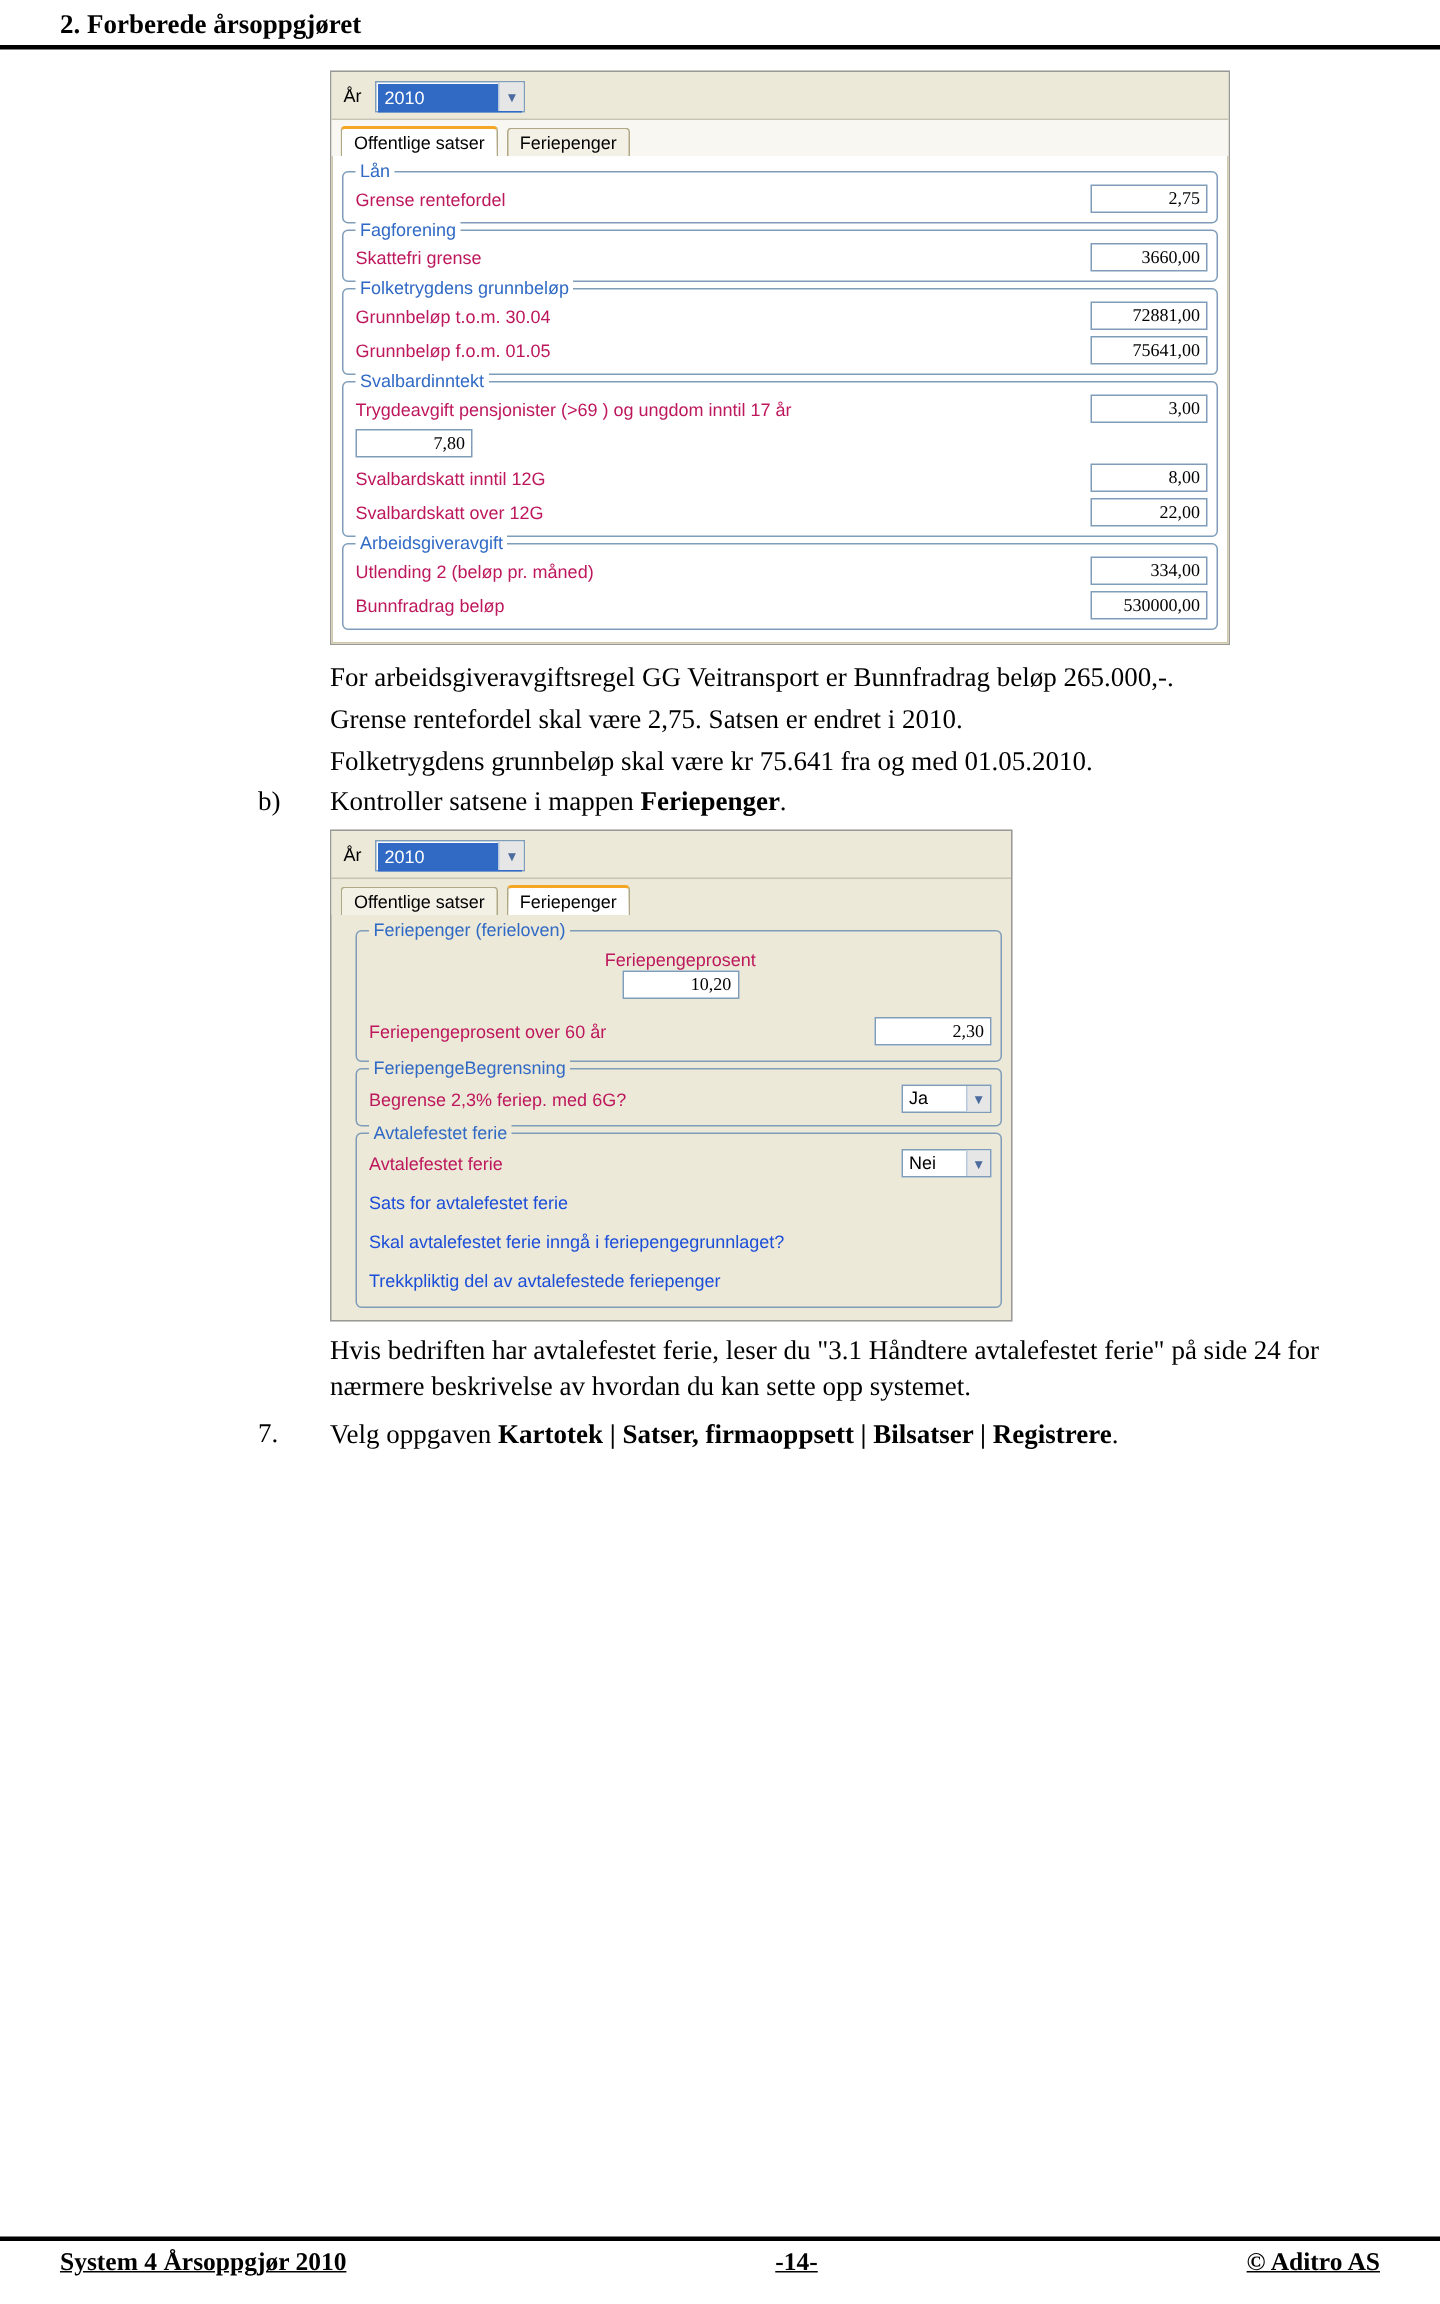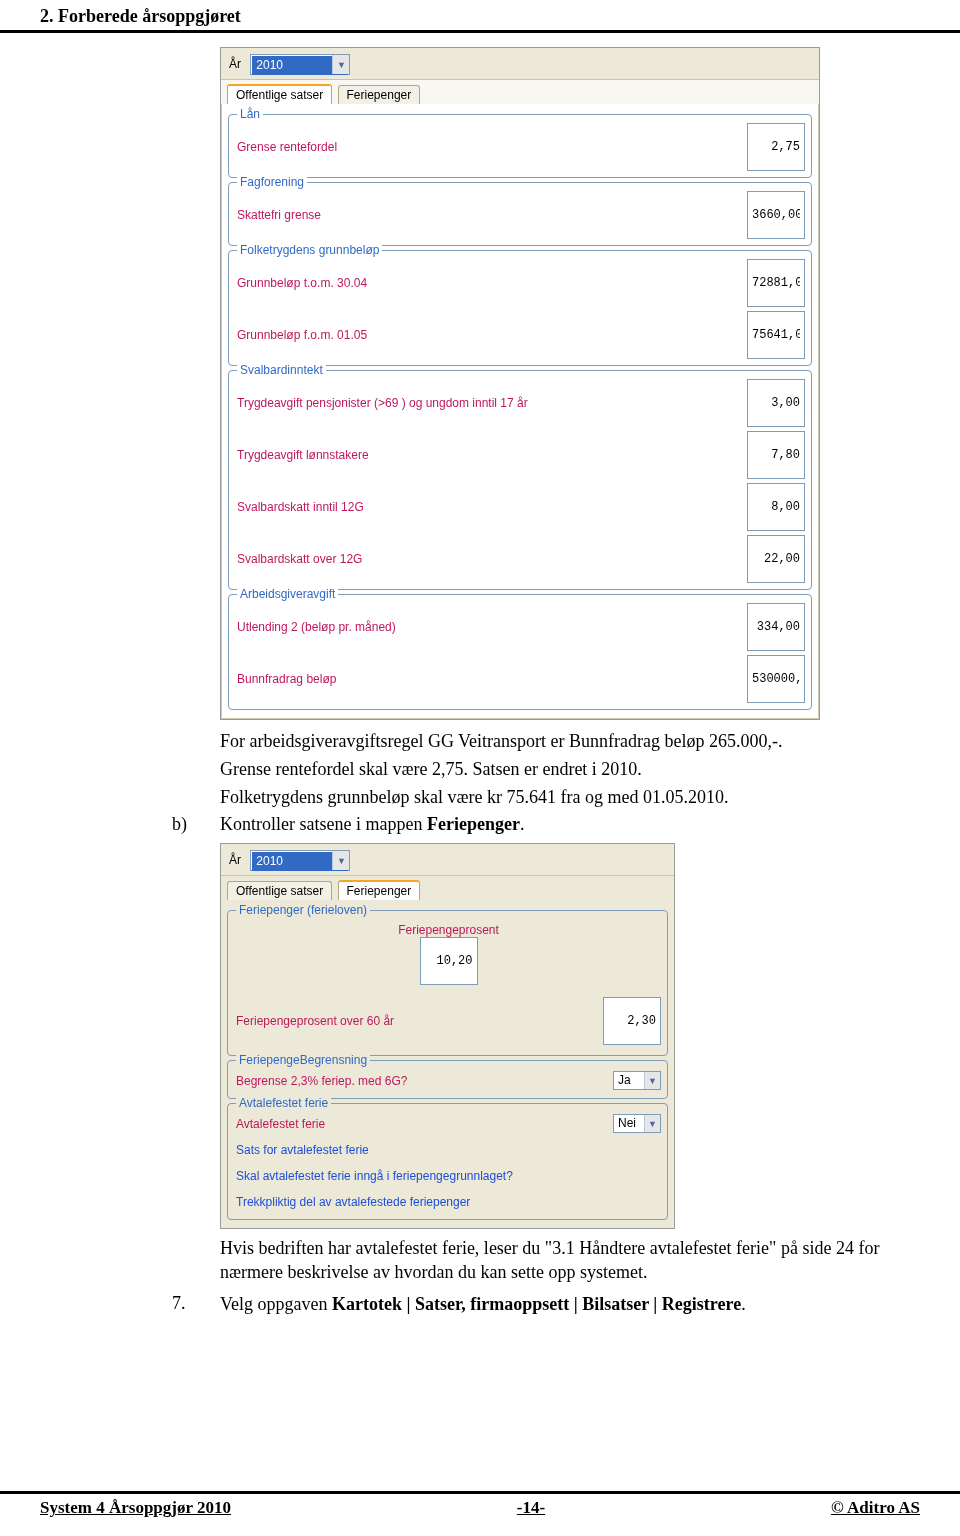--- a/index.html
+++ b/index.html
@@ -107,31 +107,31 @@
   }
   .field-row {
     display: flex;
     align-items: center;
     padding: 2px 0;
     font-size: 12px;
   }
   .field-row .lbl { flex: 1; color:#be185d; }
   .field-row .lbl.disabled { color:#1d4ed8; }
   .num-input {
-    width: 58px;
+    width: 78px;
     border: 1px solid #7f9db9;
     background: #fff;
     text-align: right;
-    padding: 16px 4px;
-    font-family: Liberation Mono, monospace;
+    padding: 1px 4px;
+    font-family: Liberation Serif, serif;
     font-size: 12px;
   }
   .sel-small {
     display: inline-block;
-    width: 48px;
+    width: 60px;
     height: 19px;
     border: 1px solid #7f9db9;
     background: #fff;
     position: relative;
     font-size: 12px;
   }
   .sel-small .val { padding: 1px 4px; display:block; color:#000; }
   .sel-small .arrow {
     position:absolute; right:0; top:0; bottom:0; width:16px;
     background:#e6e6e6; border-left:1px solid #b6c8de;
@@ -212,21 +212,20 @@
           <input class="num-input" value="75641,00" style="">
         </div>
       </div>
       <div class="group">
         <span class="group-legend">Svalbardinntekt</span>
         <div class="field-row">
             <span class="lbl">Trygdeavgift pensjonister (&gt;69 ) og ungdom inntil 17 år</span>
             <input class="num-input" value="3,00" style="">
           </div>
         <div class="field-row">
-            <span class="lbl">Trygdeavgift lønnstakere</span>
             <input class="num-input" value="7,80" style="">
           </div>
         <div class="field-row">
             <span class="lbl">Svalbardskatt inntil 12G</span>
             <input class="num-input" value="8,00" style="">
           </div>
         <div class="field-row">
             <span class="lbl">Svalbardskatt over 12G</span>
             <input class="num-input" value="22,00" style="">
           </div>
@@ -263,21 +262,21 @@
       <label>År</label>
       <span class="ar-select">
         <span class="val">2010</span>
         <span class="arrow">▼</span>
       </span>
     </div>
     <div class="tabs" style="background:#ece9d8;">
       <span class="tab">Offentlige satser</span>
       <span class="tab active">Feriepenger</span>
     </div>
-    <div class="panel-body" style="background:#ece9d8;">
+    <div class="panel-body" style="background:#ece9d8;margin-left:10px;">
       <div class="group" style="background:#ece9d8;">
         <span class="group-legend" style="background:#ece9d8;">Feriepenger (ferieloven)</span>
         <div class="field-row" style="padding:6px 0;flex-direction:column;">
           <span class="lbl">Feriepengeprosent</span>
           <input class="num-input" value="10,20" style="">
         </div>
         <div class="field-row" style="padding:6px 0;justify-content:space-between;">
           <span class="lbl">Feriepengeprosent over 60 år</span>
           <input class="num-input" value="2,30" style="">
         </div>

